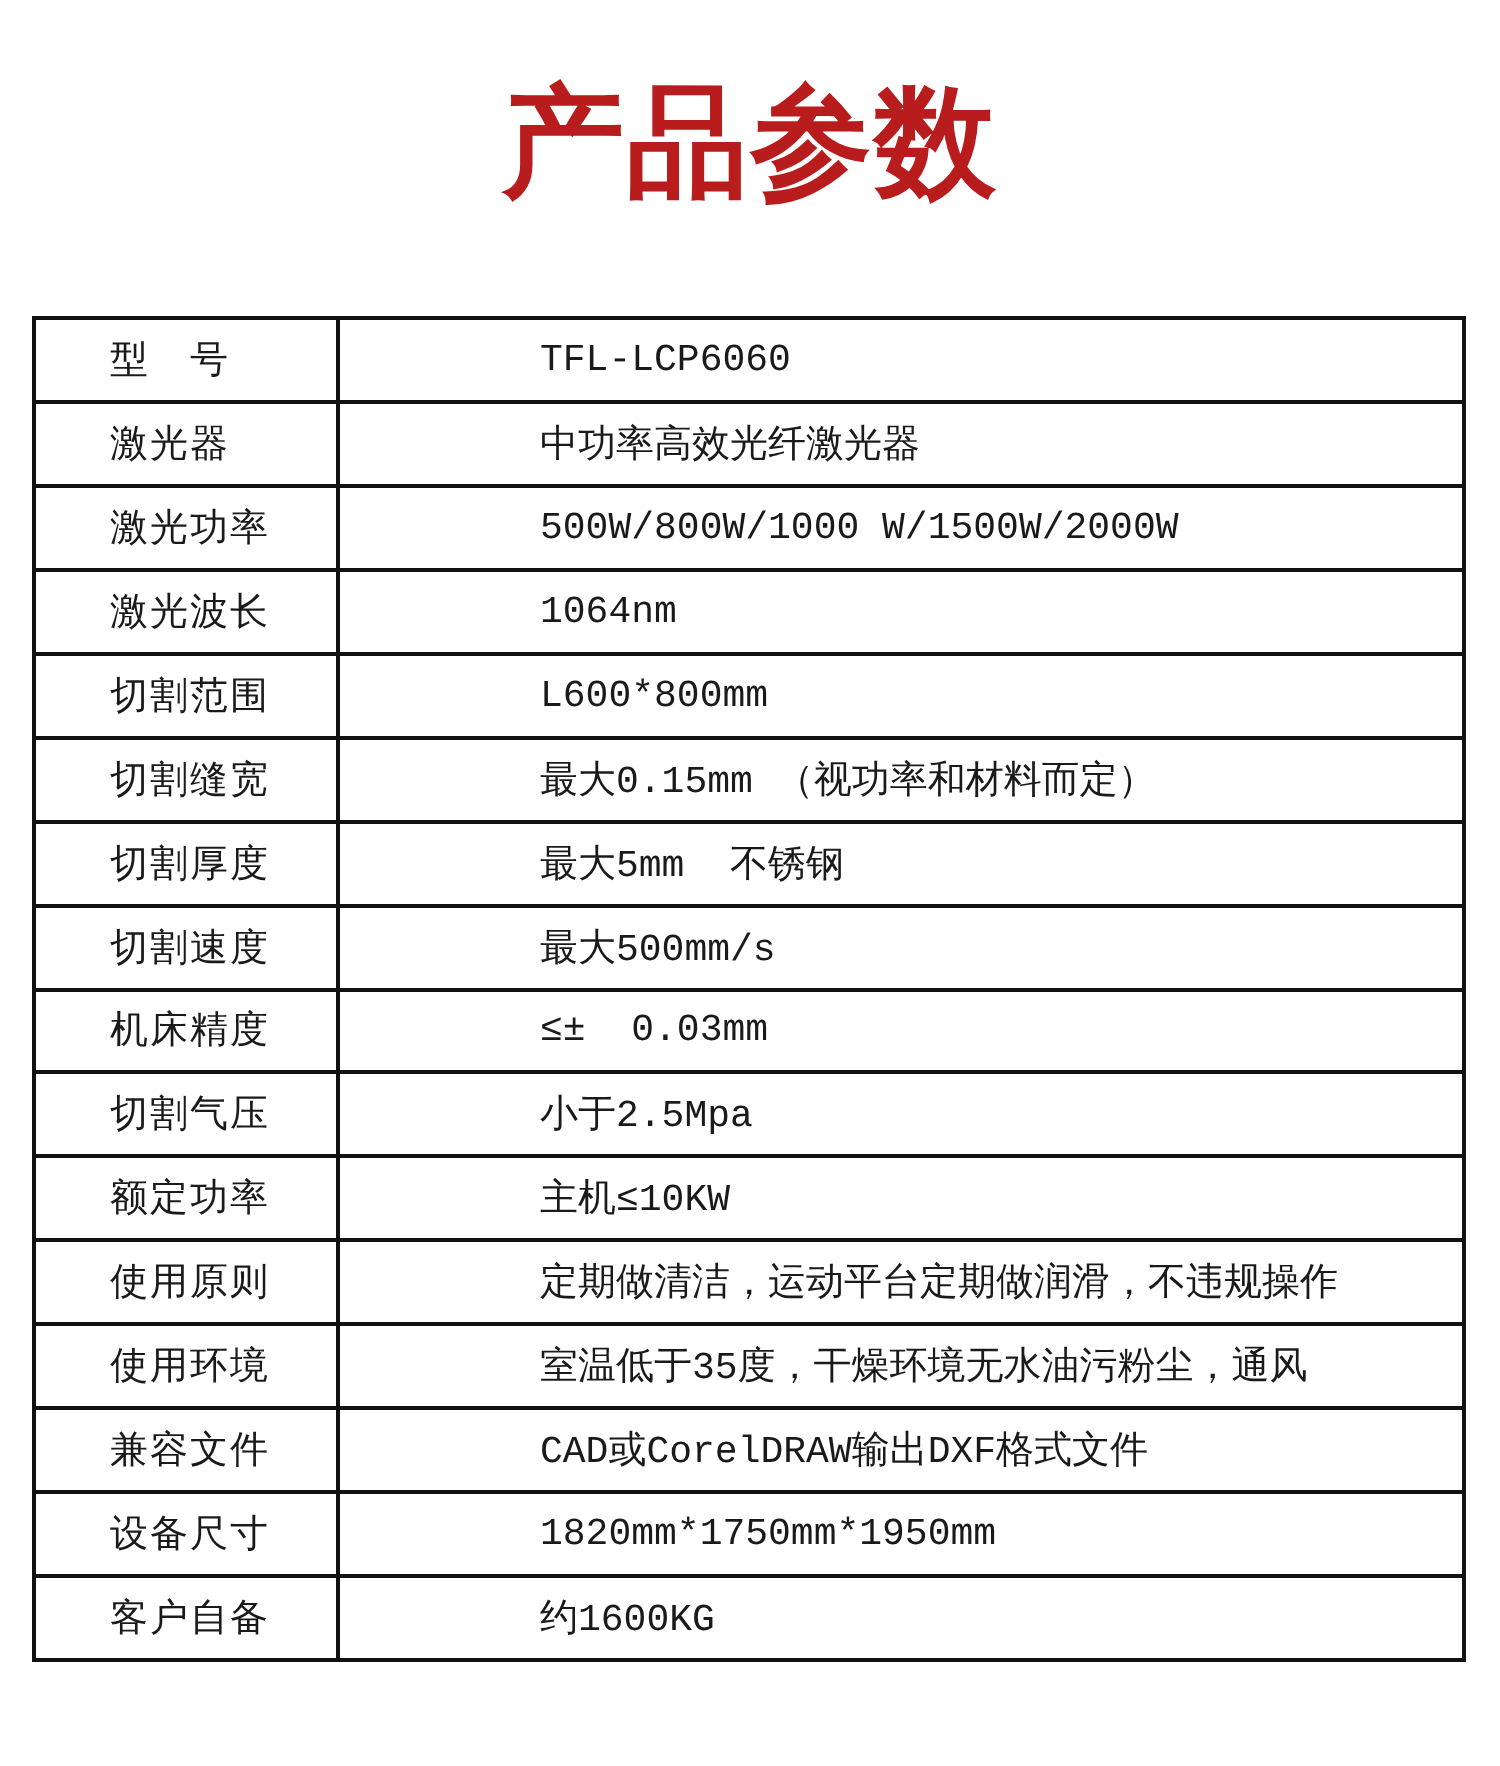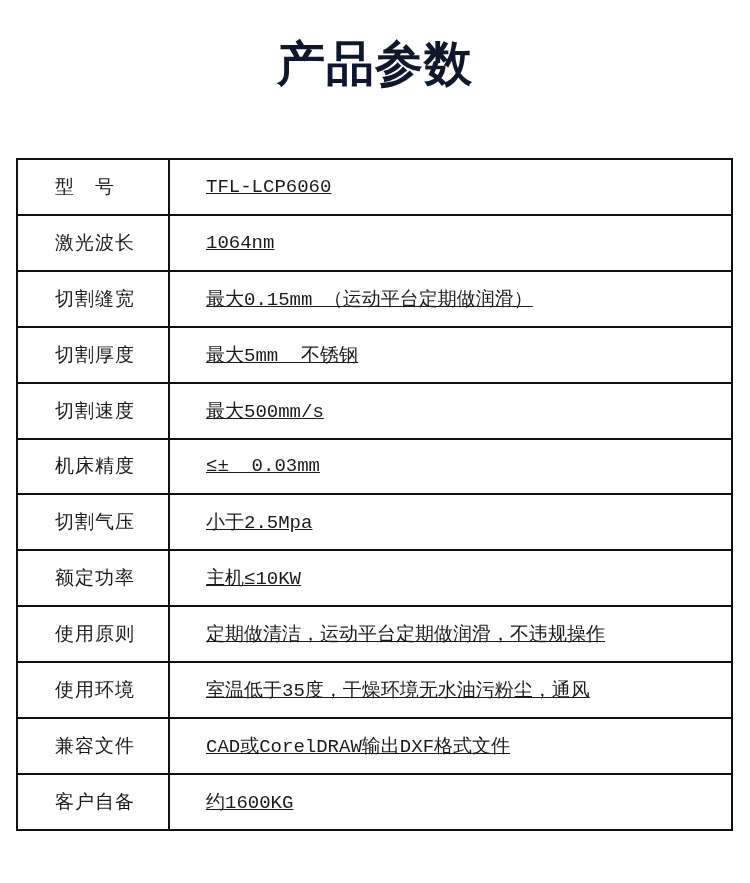--- a/index.html
+++ b/index.html
@@ -22,24 +22,24 @@
     width: 750px;
     height: 883px;
     background: var(--background);
   }
   .page-title {
     position: absolute;
     top: 38px;
     left: 0;
     width: 100%;
     text-align: center;
-    font-size: 48px;
+    font-size: 61px;
     line-height: 1.1;
     font-weight: bold;
-    color: #0f172a;
+    color: #b91c1c;
     letter-spacing: 1px;
     font-family: "Liberation Sans", sans-serif;
   }
   table.spec-table {
     position: absolute;
     top: 158px;
     left: 16px;
     width: 717px;
     height: 673px;
     border-collapse: collapse;
@@ -54,51 +54,62 @@
     margin-left: 33px;
   }
   td.spec-label-cell {
     width: 152px;
     padding-left: 37px;
     font-size: 19px;
     letter-spacing: 1px;
     font-family: "Liberation Sans", sans-serif;
   }
   td.spec-value-cell {
-    padding-left: 36px;
+    padding-left: 100px;
     font-size: 19px;
     font-family: "Liberation Mono", "DejaVu Sans Mono", monospace;
-    text-decoration: underline;
   }
 </style>
 </head>
 <body>
 
 <div class="page">
 
   <div class="page-title">产品参数</div>
 
   <table class="spec-table">
     <tbody>
   <tr>
     <td class="spec-label-cell">型　号</td>
     <td class="spec-value-cell">TFL-LCP6060</td>
   </tr>
 
+  <tr>
+    <td class="spec-label-cell">激光器</td>
+    <td class="spec-value-cell">中功率高效光纤激光器</td>
+  </tr>
 
+  <tr>
+    <td class="spec-label-cell">激光功率</td>
+    <td class="spec-value-cell">500W/800W/1000 W/1500W/2000W</td>
+  </tr>
 
   <tr>
     <td class="spec-label-cell">激光波长</td>
     <td class="spec-value-cell">1064nm</td>
   </tr>
 
+  <tr>
+    <td class="spec-label-cell">切割范围</td>
+    <td class="spec-value-cell">L600*800mm</td>
+  </tr>
 
   <tr>
     <td class="spec-label-cell">切割缝宽</td>
-    <td class="spec-value-cell">最大0.15mm （运动平台定期做润滑）</td>
+    <td class="spec-value-cell">最大0.15mm （视功率和材料而定）</td>
   </tr>
 
   <tr>
     <td class="spec-label-cell">切割厚度</td>
     <td class="spec-value-cell">最大5mm  不锈钢</td>
   </tr>
 
   <tr>
     <td class="spec-label-cell">切割速度</td>
     <td class="spec-value-cell">最大500mm/s</td>
@@ -128,20 +139,24 @@
   <tr>
     <td class="spec-label-cell">使用环境</td>
     <td class="spec-value-cell">室温低于35度，干燥环境无水油污粉尘，通风</td>
   </tr>
 
   <tr>
     <td class="spec-label-cell">兼容文件</td>
     <td class="spec-value-cell">CAD或CorelDRAW输出DXF格式文件</td>
   </tr>
 
+  <tr>
+    <td class="spec-label-cell">设备尺寸</td>
+    <td class="spec-value-cell">1820mm*1750mm*1950mm</td>
+  </tr>
 
   <tr>
     <td class="spec-label-cell">客户自备</td>
     <td class="spec-value-cell">约1600KG</td>
   </tr>
 
 </tbody>
   </table>
 
 </div>

